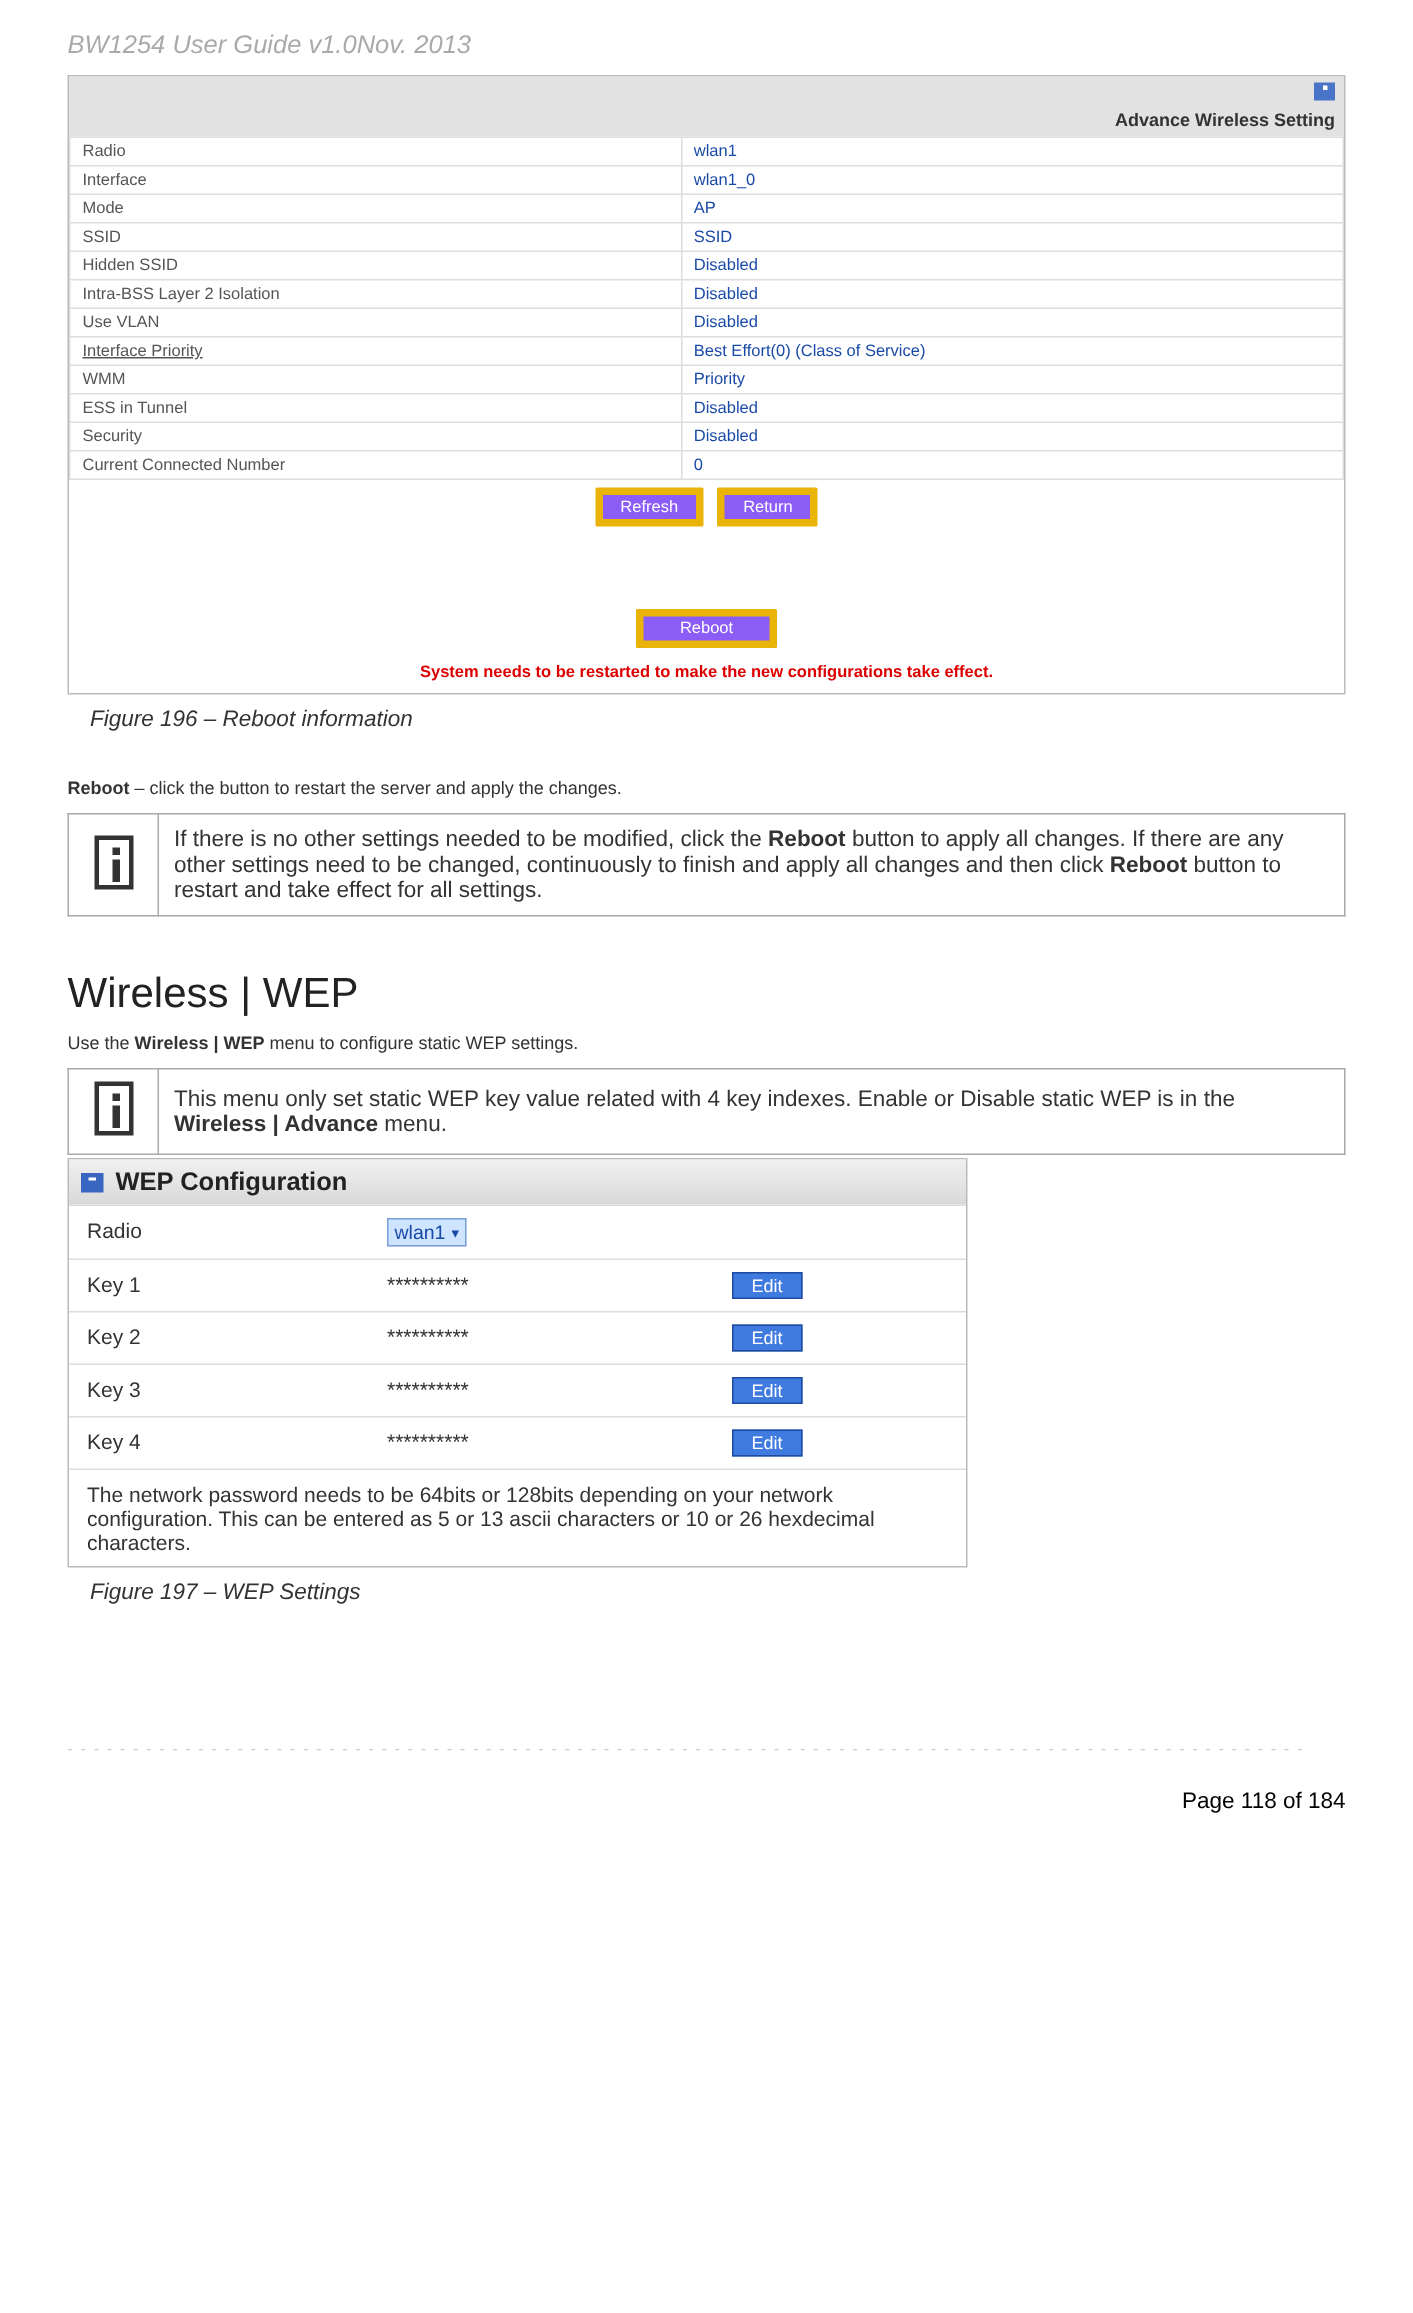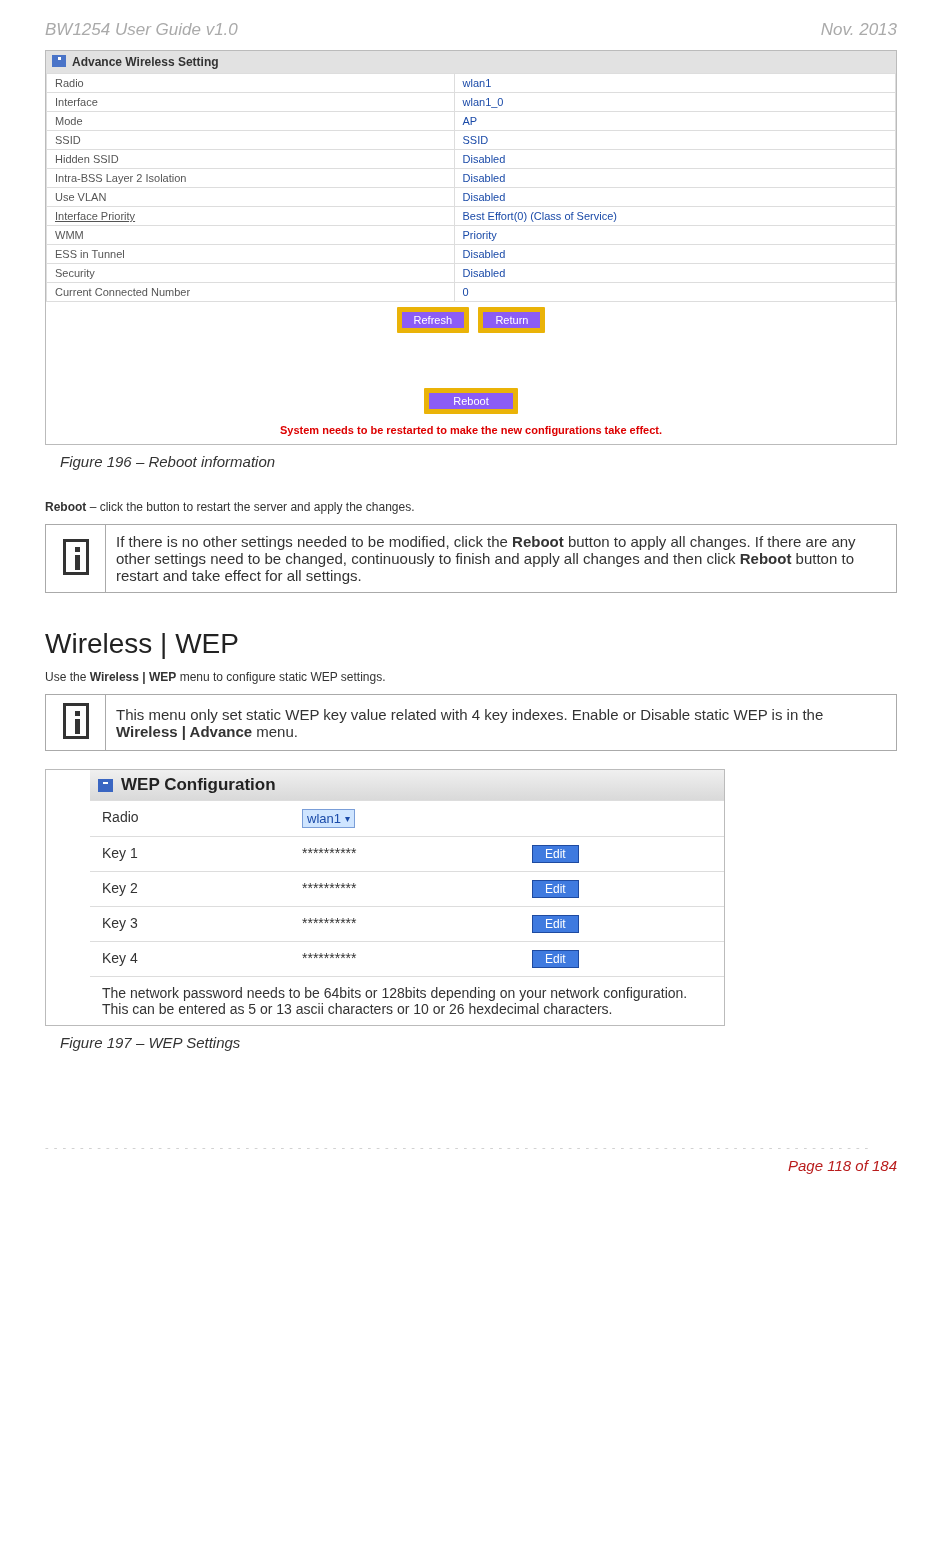--- a/index.html
+++ b/index.html
@@ -5,39 +5,39 @@
   * { box-sizing: border-box; margin: 0; padding: 0; }
   body {
     font-family: Arial, Helvetica, sans-serif;
     background: #fff;
     color: #333;
     width: 942px;
     padding: 20px 45px 20px 45px;
   }
   .header-row {
     display: flex;
-    justify-content: space-between;
     color: #aaa;
     font-style: italic;
     font-size: 17px;
     margin-bottom: 10px;
   }
   .panel {
     border: 1px solid #bbb;
     width: 100%;
     font-size: 12px;
   }
   .panel-header {
     background: #e2e2e2;
     padding: 4px 6px;
     font-weight: bold;
     color: #333;
     display: flex;
-    align-items: flex-start;
+    align-items: flex-end;
     gap: 6px;
+    flex-direction: column;
   }
   .panel-header-icon {
     width: 14px; height: 12px; background:#4a74c8; display:inline-block; position:relative;
   }
   .panel-header-icon::before { content:""; position:absolute; left:40%; top:20%; width:3px; height:3px; background:#fff; }
   .panel table { width: 100%; border-collapse: collapse; }
   .panel td { border: 1px solid #ddd; padding: 3px 8px; font-size: 11px; color:#555; }
   .panel td.val { color:#1a4aa8; }
   .btnrow { text-align:center; padding:5px 0; }
   .btn {
@@ -56,21 +56,21 @@
   .info-icon {
     display:inline-block; width:26px; height:36px; border:3px solid #333; position:relative;
   }
   .info-icon::before {
     content:""; position:absolute; left:9px; top:5px; width:5px; height:5px; background:#333;
   }
   .info-icon::after {
     content:""; position:absolute; left:9px; top:13px; width:5px; height:15px; background:#333;
   }
   h2.section { font-family: Arial, sans-serif; font-weight:normal; font-size:28px; margin:35px 0 8px 0; color:#222; }
-  .wep-panel { border:1px solid #bbb; width:680px; font-size:14px; margin-top:18px;padding-left:44px; }
+  .wep-panel { border:1px solid #bbb; width:600px; font-size:14px; margin-top:2px; }
   .wep-header {
     background:linear-gradient(#f0f0f0,#d9d9d9);
     padding:5px 8px; font-weight:bold; color:#222; font-size:17px;
     display:flex; align-items:center; gap:8px;
   }
   .wep-header-icon { width:15px; height:13px; background:#3a66c2; display:inline-block; position:relative; }
   .wep-header-icon::before { content:""; position:absolute; left:5px; top:3px; width:5px; height:2px; background:#fff; }
   .wep-row { display:flex; border-top:1px solid #ddd; }
   .wep-row > div { padding:8px 12px; }
   .wep-row.head { background:#aee0f7; font-size:15px; color:#0a3c8c; }
@@ -82,21 +82,21 @@
     border:1px solid #7a9ed8; background:#cfe5ff; color:#1a4aa8; padding:1px 4px; font-size:13px;
     display:inline-flex; align-items:center; gap:4px;
   }
   .select-wlan .arrow { color:#1a4aa8; font-size:10px; }
   .editbtn {
     display:inline-block; background:#3f7adf; color:#fff; font-size:12px; padding:1px 12px;
     border:1px solid #1e4aa0;
   }
   .wep-note { padding:8px 12px; font-size:14px; color:#333; border-top:1px solid #ddd; }
   .dashes { color:#ccc; letter-spacing:1px; font-size:11px; margin-top:90px; white-space:nowrap; overflow:hidden; }
-  .footer { text-align:right; color:#b91c1c; font-style:italic; font-size:15px; margin-top:4px; }
+  .footer { text-align:right; color:#000000; font-size:15px; margin-top:20px; }
 </style>
 </head>
 <body>
 
 <div class="header-row">
   <span>BW1254 User Guide v1.0</span>
   <span>Nov.  2013</span>
 </div>
 
 <div class="panel">

